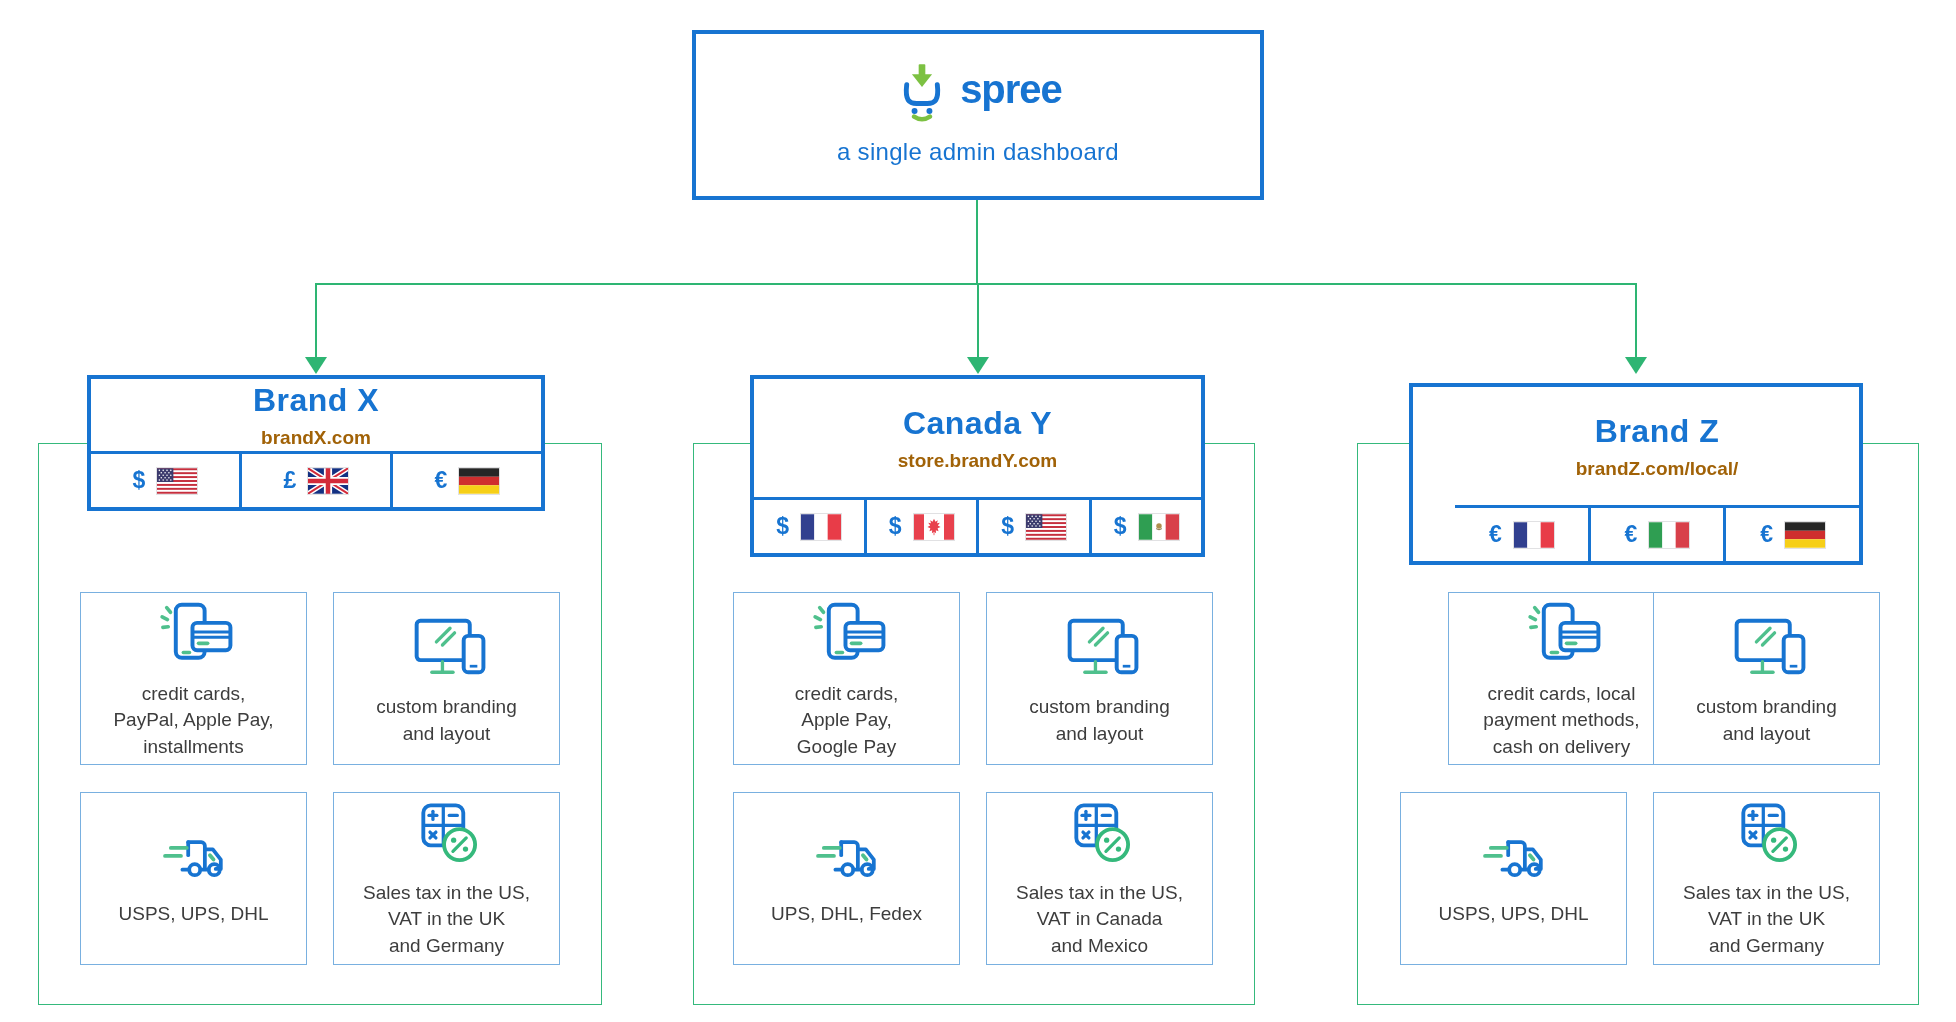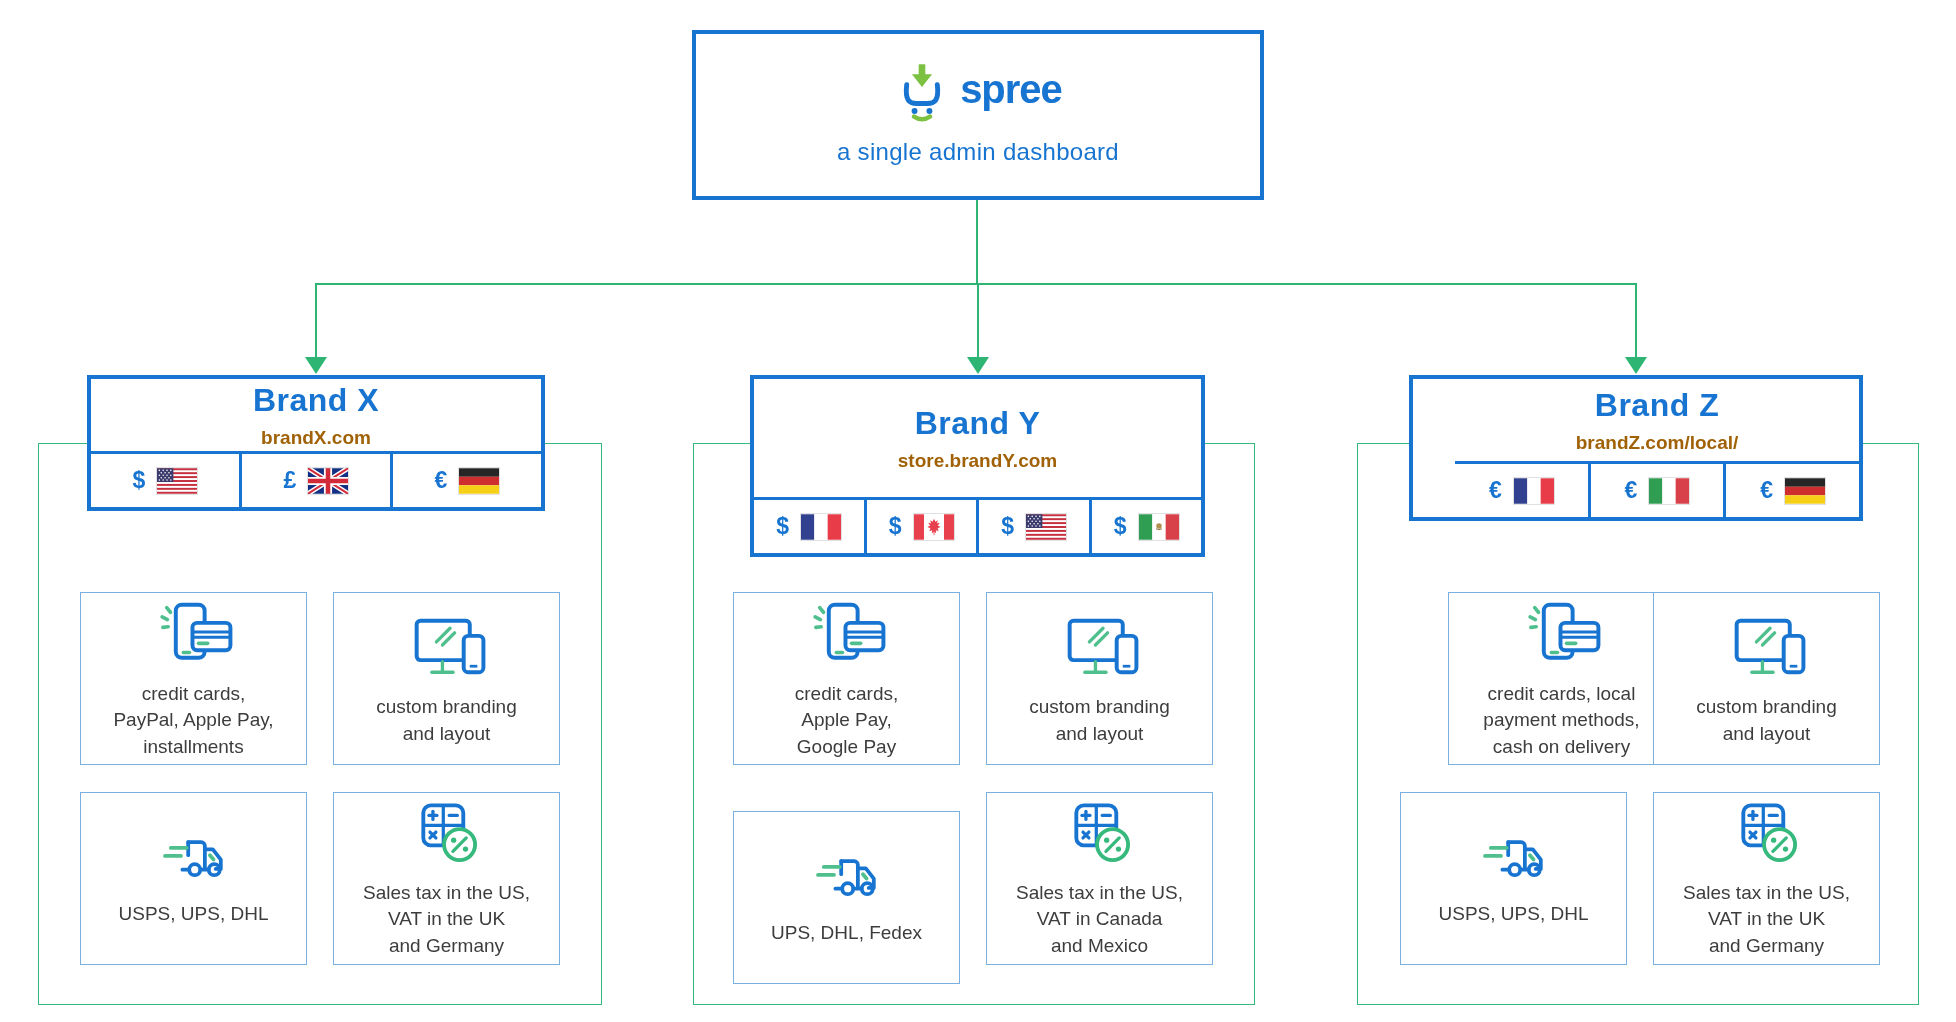--- a/index.html
+++ b/index.html
@@ -220,21 +220,21 @@
             <circle cx="39.5" cy="34.5" r="1.8" fill="#35b97c"></circle>
           </svg>
         </span>
         <span class="card-label">Sales tax in the US,
 VAT in the UK
 and Germany</span>
       </div>
       <div class="brand-frame" style="left: 693px; top: 443px; width: 562px; height: 562px;"></div>
       <div class="brand-box" style="left: 750px; top: 375px; width: 455px; height: 182px;">
         <div class="brand-box-top">
-          <div class="brand-name">Brand Y</div>
+          <div class="brand-name">Canada Y</div>
           <div class="brand-domain">store.brandY.com</div>
         </div>
         <div class="currency-row">
           <div class="cur-cell">
             <span class="cur-symbol">$</span>
             <span class="flag">
               <svg viewBox="0 0 44 28" width="40" height="26">
                 <rect width="14.67" height="28" fill="#31408f"></rect>
                 <rect x="14.67" width="14.66" height="28" fill="#ffffff"></rect>
                 <rect x="29.33" width="14.67" height="28" fill="#e83c48"></rect>
@@ -337,21 +337,21 @@
               <line x1="26" y1="40" x2="26" y2="34"></line>
               <line x1="19" y1="41" x2="33" y2="41"></line>
             </g>
             <rect x="40" y="17" width="13" height="24" rx="3" fill="#ffffff" stroke="#1774d1" stroke-width="2.6"></rect>
             <line x1="44" y1="37" x2="49" y2="37" stroke="#1774d1" stroke-width="1.8"></line>
           </svg>
         </span>
         <span class="card-label">custom branding
 and layout</span>
       </div>
-      <div class="card" style="left: 733px; top: 811px;">
+      <div class="card" style="left: 733px; top: 792px;">
         <span class="card-icon">
           <svg viewBox="0 0 58 44" width="84" height="64">
             <g fill="none" stroke="#1774d1" stroke-width="2.6" stroke-linecap="round" stroke-linejoin="round">
               <path d="M25 9 h9 a2.5 2.5 0 0 1 2.5 2.5 V27"></path>
               <path d="M36.5 14 h5.5 l5.5 7 v6.5 h-3.5"></path>
               <path d="M25 9 v9"></path>
               <circle cx="29.5" cy="28" r="3.8"></circle>
               <circle cx="43" cy="28" r="3.8"></circle>
               <line x1="33.5" y1="28" x2="39" y2="28"></line>
               <line x1="21" y1="28" x2="25.5" y2="28"></line>
@@ -382,21 +382,21 @@
             <line x1="31" y1="36" x2="40" y2="27" stroke="#35b97c" stroke-width="2.2" stroke-linecap="round"></line>
             <circle cx="31.5" cy="28.5" r="1.8" fill="#35b97c"></circle>
             <circle cx="39.5" cy="34.5" r="1.8" fill="#35b97c"></circle>
           </svg>
         </span>
         <span class="card-label">Sales tax in the US,
 VAT in Canada
 and Mexico</span>
       </div>
       <div class="brand-frame" style="left: 1357px; top: 443px; width: 562px; height: 562px;"></div>
-      <div class="brand-box" style="left: 1409px; top: 375px; width: 454px; height: 146px; padding-left: 42px;">
+      <div class="brand-box" style="left: 1409px; top: 383px; width: 454px; height: 182px; padding-left: 42px;">
         <div class="brand-box-top">
           <div class="brand-name">Brand Z</div>
           <div class="brand-domain">brandZ.com/local/</div>
         </div>
         <div class="currency-row">
           <div class="cur-cell">
             <span class="cur-symbol">€</span>
             <span class="flag">
               <svg viewBox="0 0 44 28" width="40" height="26">
                 <rect width="14.67" height="28" fill="#31408f"></rect>

